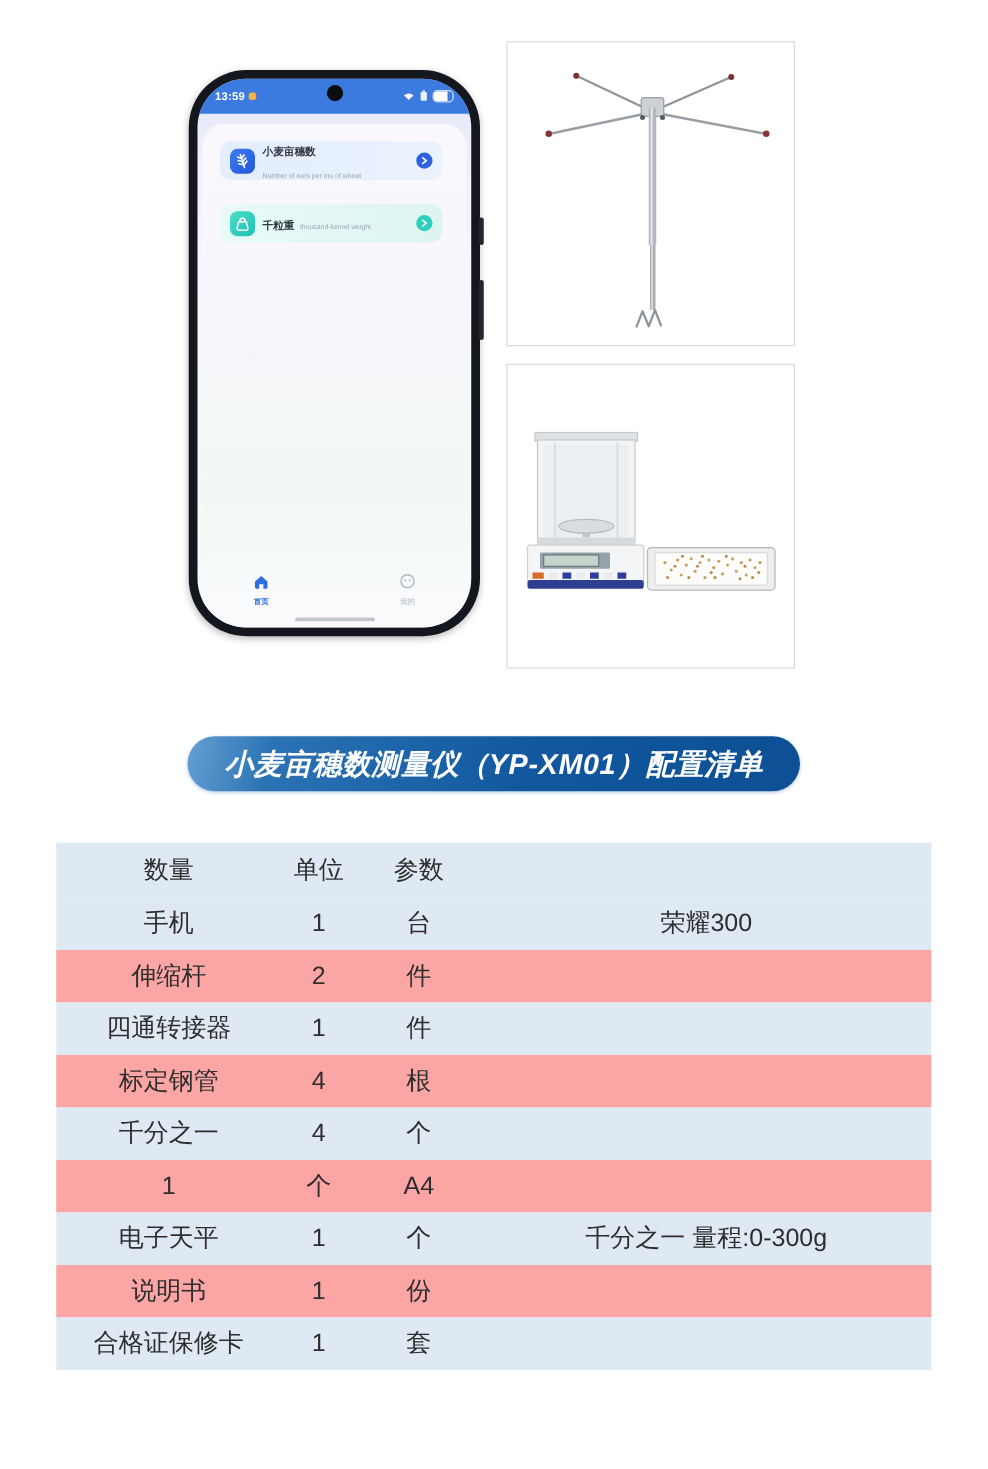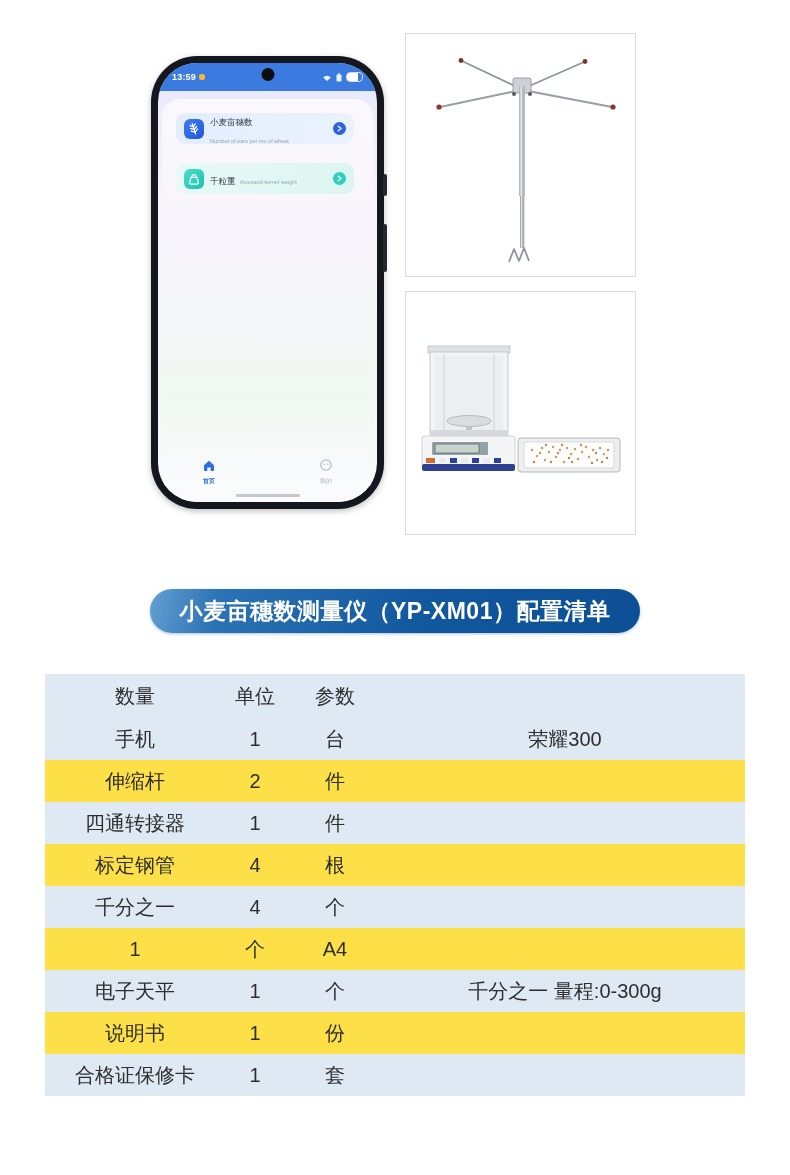--- a/index.html
+++ b/index.html
@@ -27,21 +27,21 @@
   .panel{position:absolute;top:36px;left:4px;right:4px;bottom:0;border-radius:18px 18px 0 0;
          background:linear-gradient(180deg,#fbf8fd 0%,#f7f5fb 38%,#f1f8f3 74%,#fbfbfe 100%);}
   .card{position:absolute;left:18px;width:178px;height:31px;border-radius:9px;
         display:flex;align-items:center;padding:0 8px;box-sizing:border-box;}
   .card.c1{top:50px;background:linear-gradient(90deg,#e3edfc,#eaf2fd);}
   .card.c2{top:100px;background:linear-gradient(90deg,#e7faf7,#ddf5f0);}
   .appicon{width:20px;height:20px;border-radius:6px;flex:none;display:flex;align-items:center;justify-content:center;}
   .c1 .appicon{background:linear-gradient(135deg,#3d7cf0,#2257d8);}
   .c2 .appicon{background:linear-gradient(135deg,#4adfc9,#1fc0b2);}
   .cardtext{margin-left:6px;flex:1;min-width:0;}
-  .cardtitle{font-size:8.5px;font-weight:400;color:#2f3542;line-height:1.25;white-space:nowrap;}
+  .cardtitle{font-size:8.5px;font-weight:700;color:#2f3542;line-height:1.25;white-space:nowrap;}
   .cardsub{font-size:5.5px;color:#9aa6b4;line-height:1.3;white-space:nowrap;overflow:hidden;}
   .arrowbtn{width:13px;height:13px;border-radius:50%;flex:none;display:flex;align-items:center;justify-content:center;}
   .c1 .arrowbtn{background:#2d63e2;}
   .c2 .arrowbtn{background:#2ecfbf;}
   .navbar{position:absolute;left:0;right:0;bottom:12px;height:32px;display:flex;
           justify-content:space-between;padding:0 44px;box-sizing:border-box;}
   .navitem{display:flex;flex-direction:column;align-items:center;gap:2px;}
   .navlabel{font-size:6px;line-height:1;}
   .navitem.active .navlabel{color:#2e6fe0;font-weight:700;}
   .navitem.inactive .navlabel{color:#b4b8c0;}
@@ -49,28 +49,28 @@
            width:64px;height:3px;border-radius:2px;background:#c3c6cc;}
 
   
   .pbox{position:absolute;width:231px;height:244px;background:#ffffff;border:1px solid #d9dbdd;box-sizing:border-box;}
   .pbox.p1{left:405px;top:33px;}
   .pbox.p2{left:405px;top:291px;}
 
   
   .banner{position:absolute;left:150px;top:589px;width:490px;height:44px;border-radius:22px;
           background:linear-gradient(102deg,#649fd3 0%,#2b73b4 14%,#11589f 55%,#0d4f94 100%);
-          display:flex;align-items:center;justify-content:center;box-shadow:0 1px 3px rgba(13,79,148,.35);}
+          display:flex;align-items:center;justify-content:center;box-shadow:0 1px 3px rgba(13,79,148,.35);font-style:italic;}
   .banner-title{color:#ffffff;font-size:23px;font-weight:700;letter-spacing:.5px;white-space:nowrap;}
 
   
   .ctable{position:absolute;left:45px;top:674px;width:700px;font-size:20px;color:#2e2e2e;}
   .thead,.trow{display:grid;grid-template-columns:180px 60px 100px 360px;align-items:center;}
   .thead{height:44px;background:#dfe9f4;}
-  .trow{min-height:42px;background:#fde047;}
+  .trow{min-height:42px;background:#fca5a5;}
   .trow:nth-child(even){background:#dfe9f4;}
   .cell{text-align:center;line-height:1.3;padding:4px 2px;box-sizing:border-box;}
   .cell.param{display:flex;justify-content:center;}
   .pval{display:inline-block;text-align:center;white-space:pre-line;}
 </style>
 </head>
 <body>
 
 <div class="page">
 

